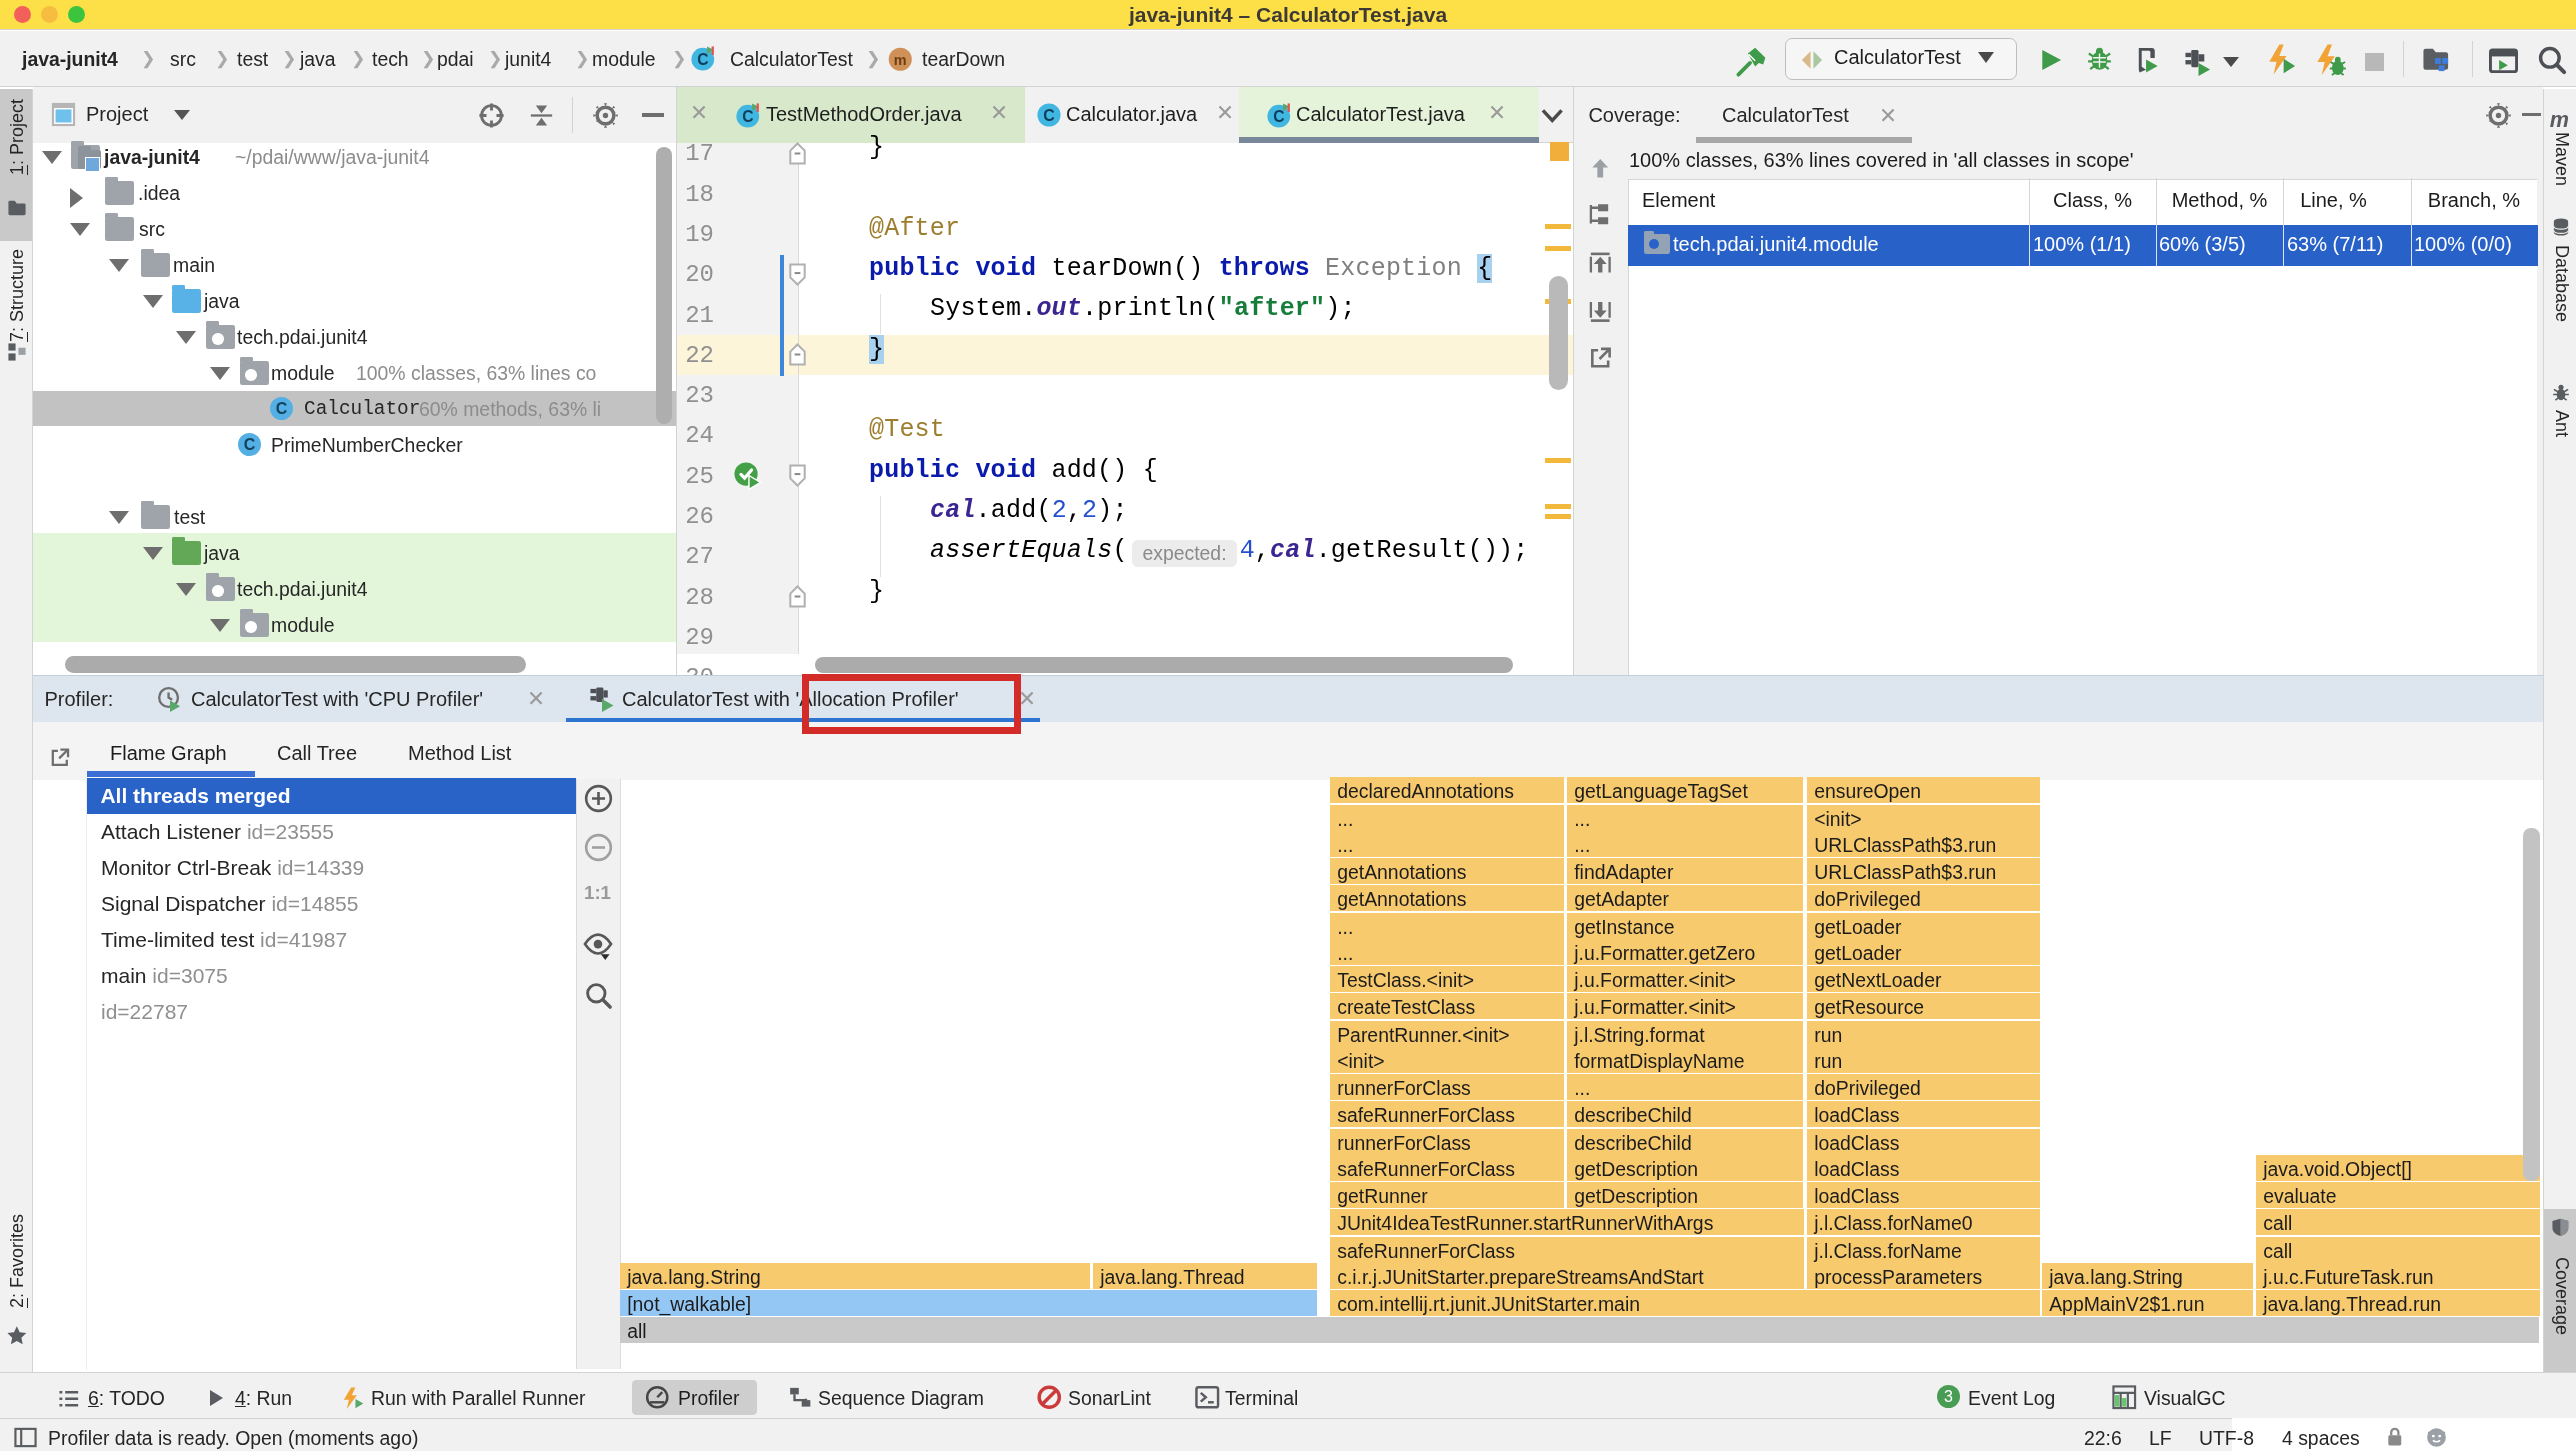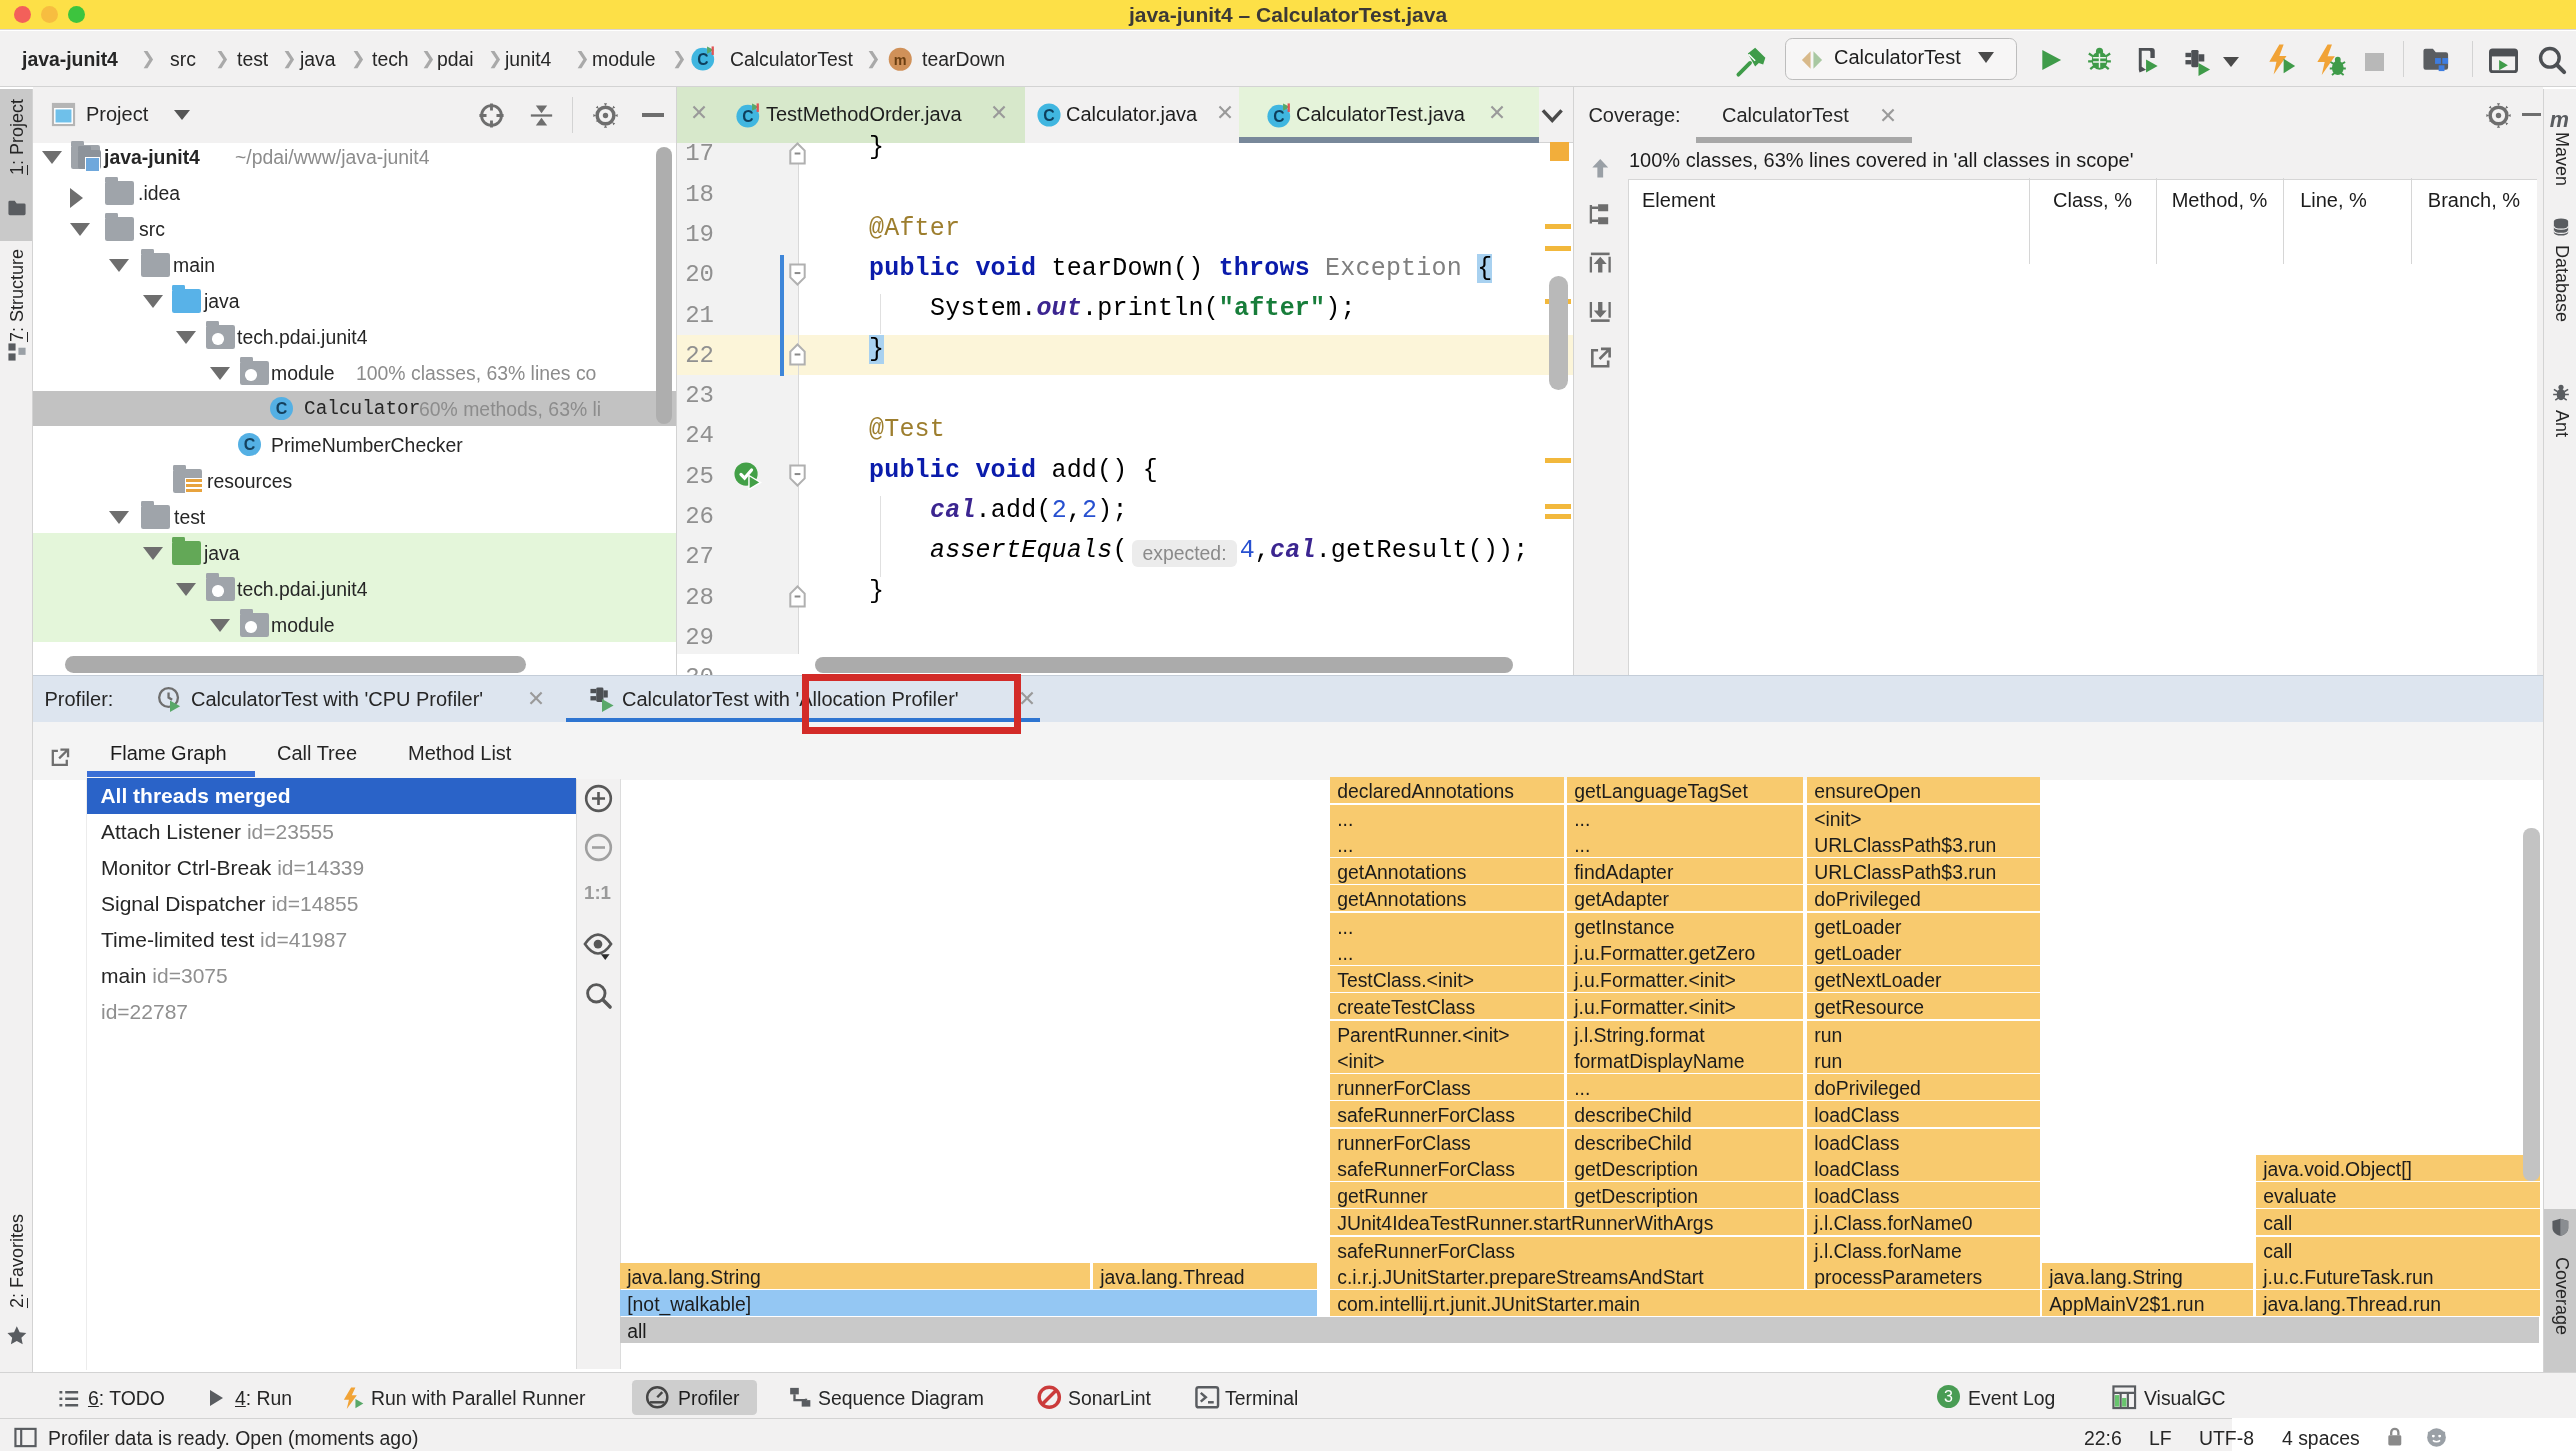--- a/index.html
+++ b/index.html
@@ -274,25 +274,20 @@
     </div>
     <div class="tree-row" style="top:304px; background:#c2c2c2; height:35px;">
       <div class="cicon" style="left:237px;">C</div>
       <div class="tree-label" style="left:271px;font-family:Liberation Mono, monospace;">Calculator</div>
       <div class="tree-label tree-gray" style="left:386px;">60% methods, 63% li</div>
     </div>
     <div class="tree-row" style="top:340px;">
       <div class="cicon" style="left:205px;">C</div>
       <div class="tree-label" style="left:238px;">PrimeNumberChecker</div>
     </div>
-    <div class="tree-row" style="top:376px;">
-      <div class="folder" style="left:140px;"></div>
-      <div class="abs" style="left:153px; top:16px; width:16px; height:14.4px; background:repeating-linear-gradient(#e8a33d 0 2.9px, #fff 2.9px 5px); outline:1.4px solid #fff;"></div>
-      <div class="tree-label" style="left:174px;">resources</div>
-    </div>
     <div class="tree-row" style="top:412px;">
       <div class="tarr down" style="left:76px;"></div>
       <div class="folder" style="left:108px;"></div>
       <div class="tree-label" style="left:141px;">test</div>
     </div>
     <div class="abs" style="left:0; top:446px; width:643px; height:109px; background:#e4f6da;"></div>
     <div class="tree-row" style="top:448px;">
       <div class="tarr down" style="left:110px;"></div>
       <div class="folder" style="left:139px; background:#63a857;"></div>
       <div class="tree-label" style="left:171px;">java</div>
@@ -459,20 +454,34 @@
     <div class="abs" style="left:54px; top:92px; width:909px; height:496px; background:#fff; border-top:1.4px solid #d6d6d6; border-left:1.4px solid #d6d6d6;"></div>
     <div class="abs" style="left:455px; top:91px; width:1.4px; height:86px; background:#d6d6d6;"></div>
     <div class="abs" style="left:582px; top:91px; width:1.4px; height:86px; background:#d6d6d6;"></div>
     <div class="abs" style="left:709px; top:91px; width:1.4px; height:86px; background:#d6d6d6;"></div>
     <div class="abs" style="left:837px; top:91px; width:1.4px; height:86px; background:#d6d6d6;"></div>
     <div class="abs" style="left:68px; top:102px; font-size:20px; color:#1c1c1c;">Element</div>
     <div class="abs" style="left:455px; top:102px; width:127px; text-align:center; font-size:20px; color:#1c1c1c;">Class, %</div>
     <div class="abs" style="left:582px; top:102px; width:127px; text-align:center; font-size:20px; color:#1c1c1c;">Method, %</div>
     <div class="abs" style="left:709px; top:102px; width:101px; text-align:center; font-size:20px; color:#1c1c1c;">Line, %</div>
     <div class="abs" style="left:837px; top:102px; width:126px; text-align:center; font-size:20px; color:#1c1c1c;">Branch, %</div>
+    <div class="abs" style="left:54px; top:138px; width:910px; height:41px; background:#2861c8;">
+      <div class="abs" style="left:16px; top:9.4px; width:26px; height:20px; background:#93a2b4; border-radius:2.2px;"></div>
+      <div class="abs" style="left:16px; top:5.8px; width:10px; height:4.3px; background:#93a2b4; border-radius:1.4px 1.4px 0 0;"></div>
+      <div class="abs" style="left:21px; top:13.7px; width:10px; height:10px; border-radius:50%; background:#2861c8;"></div>
+      <div class="abs" style="left:45px; top:8px; font-size:20px; color:#fff;">tech.pdai.junit4.module</div>
+      <div class="abs" style="left:405px; top:8px; font-size:20px; color:#fff;">100% (1/1)</div>
+      <div class="abs" style="left:531px; top:8px; font-size:20px; color:#fff;">60% (3/5)</div>
+      <div class="abs" style="left:659px; top:8px; font-size:20px; color:#fff;">63% (7/11)</div>
+      <div class="abs" style="left:786px; top:8px; font-size:20px; color:#fff;">100% (0/0)</div>
+      <div class="abs" style="left:401px; top:0; width:1.4px; height:41px; background:#d9e3f5;"></div>
+      <div class="abs" style="left:528px; top:0; width:1.4px; height:41px; background:#d9e3f5;"></div>
+      <div class="abs" style="left:655px; top:0; width:1.4px; height:41px; background:#d9e3f5;"></div>
+      <div class="abs" style="left:783px; top:0; width:1.4px; height:41px; background:#d9e3f5;"></div>
+    </div>
   </div>
   <div id="profiler" class="abs">
     <div id="prof-header">
       <div class="abs" style="left:11.5px; top:11.5px; font-size:20px; color:#262626;">Profiler:</div>
       <svg class="abs" style="left:124px; top:10px;" width="26" height="26" viewBox="0 0 18 18">
           <circle cx="8" cy="8" r="6.5" fill="none" stroke="#6e6e6e" stroke-width="1.6"></circle>
           <path d="M8 4.5 V8 l2.5 1.5" stroke="#6e6e6e" stroke-width="1.6" fill="none"></path>
           <path d="M9 10 l7 4 -7 4z" fill="#59a869"></path>
         </svg>
       <div class="abs" style="left:158px; top:11.5px; font-size:20px; color:#262626;">CalculatorTest with 'CPU Profiler'</div>

